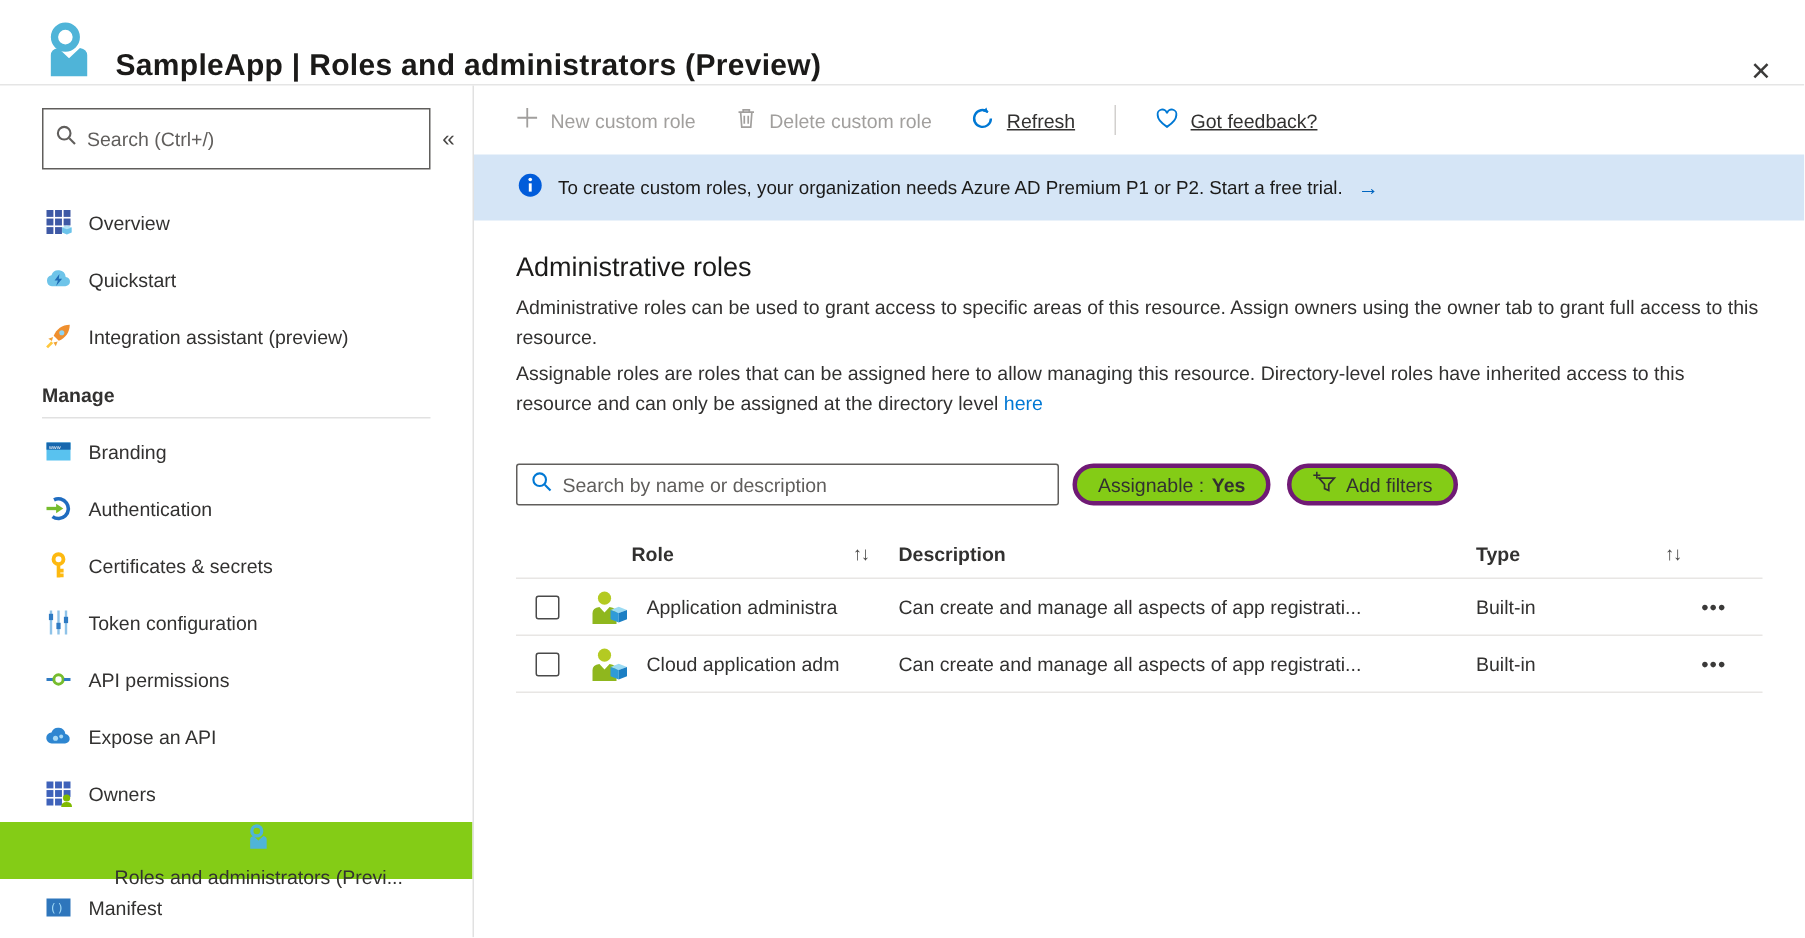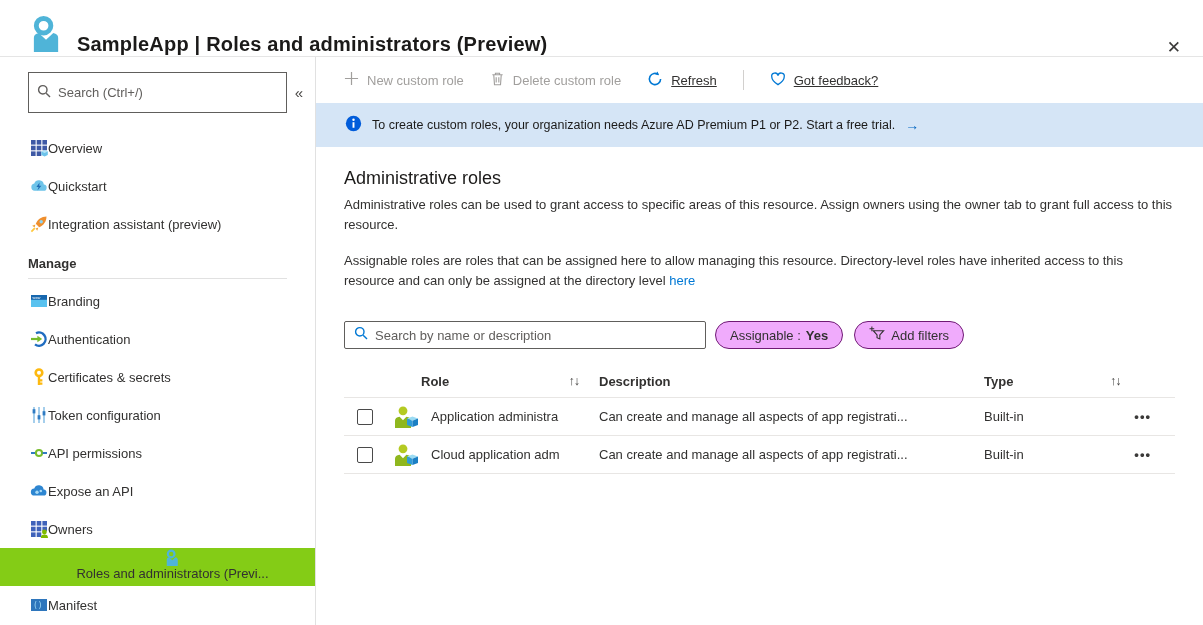--- a/index.html
+++ b/index.html
@@ -20,21 +20,21 @@
   
   .sidebar { width:316px; flex-shrink:0; border-right:1px solid #e1e1e1; padding-top:15px; overflow:hidden; }
   .sidebar-top { display:flex; align-items:center; padding:0 4px 0 28px; }
   .searchbox { flex:1; display:flex; align-items:center; gap:7px; height:41px;
                border:1px solid #605e5c; background:#fff; padding:17px 8px; }
   .searchbox input { border:none; outline:none; flex:1; font-size:13px; color:#323130;
                      font-family:"Liberation Sans", sans-serif; background:transparent; }
   .searchbox input::placeholder { color:#605e5c; }
   .collapse { width:24px; text-align:center; color:#484644; font-size:15px; cursor:pointer; }
   .nav { margin-top:16px; }
-  .nav-item { display:flex; align-items:center; height:38px; padding-left:30px;
+  .nav-item { display:flex; align-items:center; gap:11px; height:38px; padding-left:30px;
               font-size:13px; color:#323130; cursor:pointer; }
   .nav-item.selected { background:#84cc16;flex-direction:column; }
   .nav-item .ic { width:18px; height:18px; display:flex; align-items:center; justify-content:center; flex-shrink:0; }
   .nav-section { padding:13px 0 7px 28px; font-size:13px; font-weight:700; color:#323130; }
   .nav-divider { border:none; border-top:1px solid #e1e1e1; margin:0 28px 3px 28px; }
 
   
   .main { flex:1; display:flex; flex-direction:column; min-width:0; }
   .toolbar { height:46px; display:flex; align-items:center; gap:26px; padding-left:28px; }
   .tb-btn { display:flex; align-items:center; gap:8px; font-size:13px; cursor:pointer; white-space:nowrap; }
@@ -42,30 +42,30 @@
   .tb-btn.enabled { color:#323130;text-decoration:underline; }
   .tb-sep { width:1px; height:20px; background:#d2d0ce; }
 
   .banner { height:44px; background:#d5e5f6; display:flex; align-items:center; gap:10px;
             padding-left:29px; font-size:12.5px; color:#1b1a19; }
   .banner .arrow { color:#0065c0; font-size:14px; cursor:pointer; }
 
   .content { padding:21px 28px 0 28px; }
   .heading { font-size:18px; font-weight:400; color:#1b1a19; margin-bottom:6px; }
   .para { font-size:13px; line-height:20px; color:#323130; max-width:838px; }
-  .para.second { margin-top:16px; }
+  .para.second { margin-top:4px; }
   .link { color:#0078d4; text-decoration:none; cursor:pointer; }
 
   .filter-row { margin-top:30px; display:flex; align-items:center; gap:9px; }
   .search2 { width:362px; height:28px; border:1px solid #605e5c; border-radius:2px;
              display:flex; align-items:center; gap:7px; padding:0 9px; background:#fff; }
   .search2 input { border:none; outline:none; flex:1; font-size:13px; color:#323130;
                    font-family:"Liberation Sans", sans-serif; background:transparent; }
   .search2 input::placeholder { color:#605e5c; }
-  .pill { height:28px; border:1px solid #701a75; border-radius:14px; background:#f0abfc;
+  .pill { height:28px; border:3px solid #701a75; border-radius:14px; background:#84cc16;
           display:flex; align-items:center; gap:5px; padding:0 14px; font-size:13px;
           color:#323130; cursor:pointer; white-space:nowrap; }
   .pill .bold { font-weight:700; }
   .pill.add { margin-left:2px; }
 
   .table { margin-top:16px; }
   .thead { display:flex; align-items:center; height:33px; font-size:13px; font-weight:700;
            color:#323130; border-bottom:1px solid #e8e6e4; padding-left:45px; }
   .th-role { width:190px; display:flex; justify-content:space-between; align-items:center; margin-right:20px;padding-left:32px; }
   .th-desc { width:385px; }

